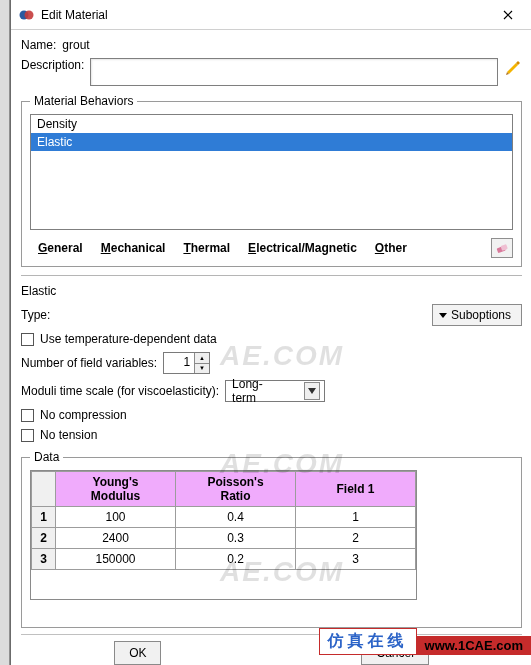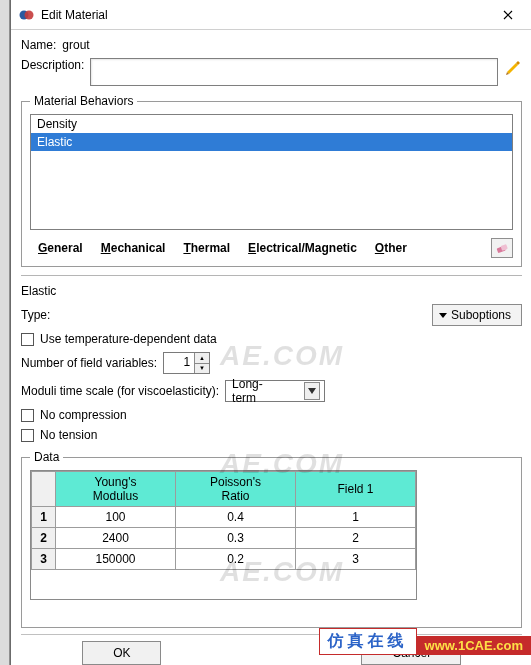--- a/index.html
+++ b/index.html
@@ -205,42 +205,42 @@
     border-collapse: collapse;
     width: 100%;
     font-size: 12px;
   }
   table.data-table th, table.data-table td {
     border: 1px solid #9c9c9c;
     padding: 3px 4px;
     text-align: center;
   }
   table.data-table th {
-    background: #5eead4;
-    font-weight: normal;
+    background: #f0abfc;
+    font-weight: bold;
   }
   table.data-table th.rowhdr, table.data-table td.rowhdr {
     background: #f0f0f0;
     font-weight: bold;
     width: 24px;
   }
   table.data-table .colh { width: 120px; }
 
   
   .bottom-bar {
     display: flex;
     justify-content: center;
     gap: 200px;
     padding: 6px 24px 0 24px;
     border-top: 1px solid #c0c0c0;
   }
   .btn {
     border: 1px solid #8a8a8a;
     background: #f1f1f1;
-    padding: 4px 30px;
+    padding: 4px 14px;
   }
 
   
   .watermark {
     position: absolute;
     color: rgba(0,0,0,0.12);
     font-size: 28px;
     font-weight: bold;
     font-style: italic;
     letter-spacing: 2px;
@@ -264,21 +264,21 @@
     background: #fff;
     border: 1px solid #c52b2b;
     color: #2b63c7;
     font-size: 16px;
     font-weight: bold;
     padding: 2px 8px;
     letter-spacing: 4px;
   }
   .overlay-badge .url {
     background: #c52b2b;
-    color: #fde047;
+    color: #000000;
     font-size: 13px;
     font-weight: bold;
     padding: 2px 8px;
   }
 
   
   .right-strip {
     position: absolute;
     right: 0;
     top: 430px;

